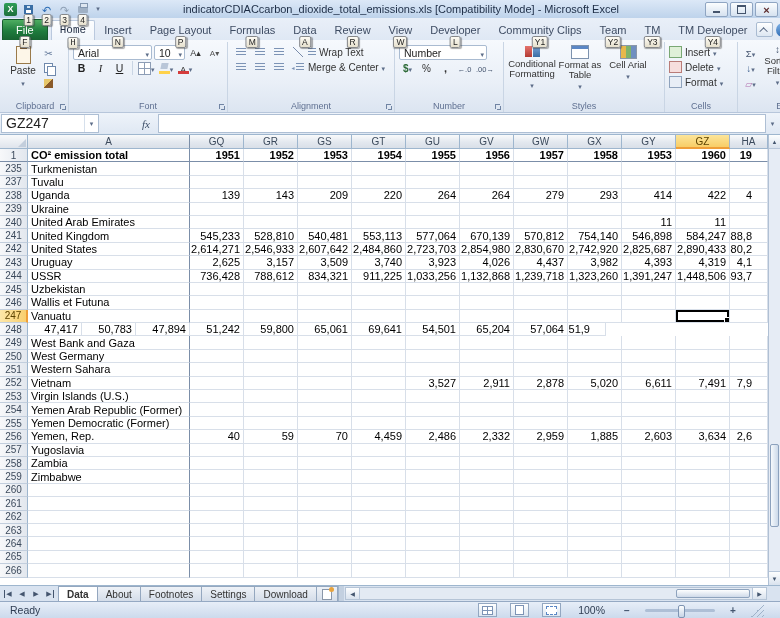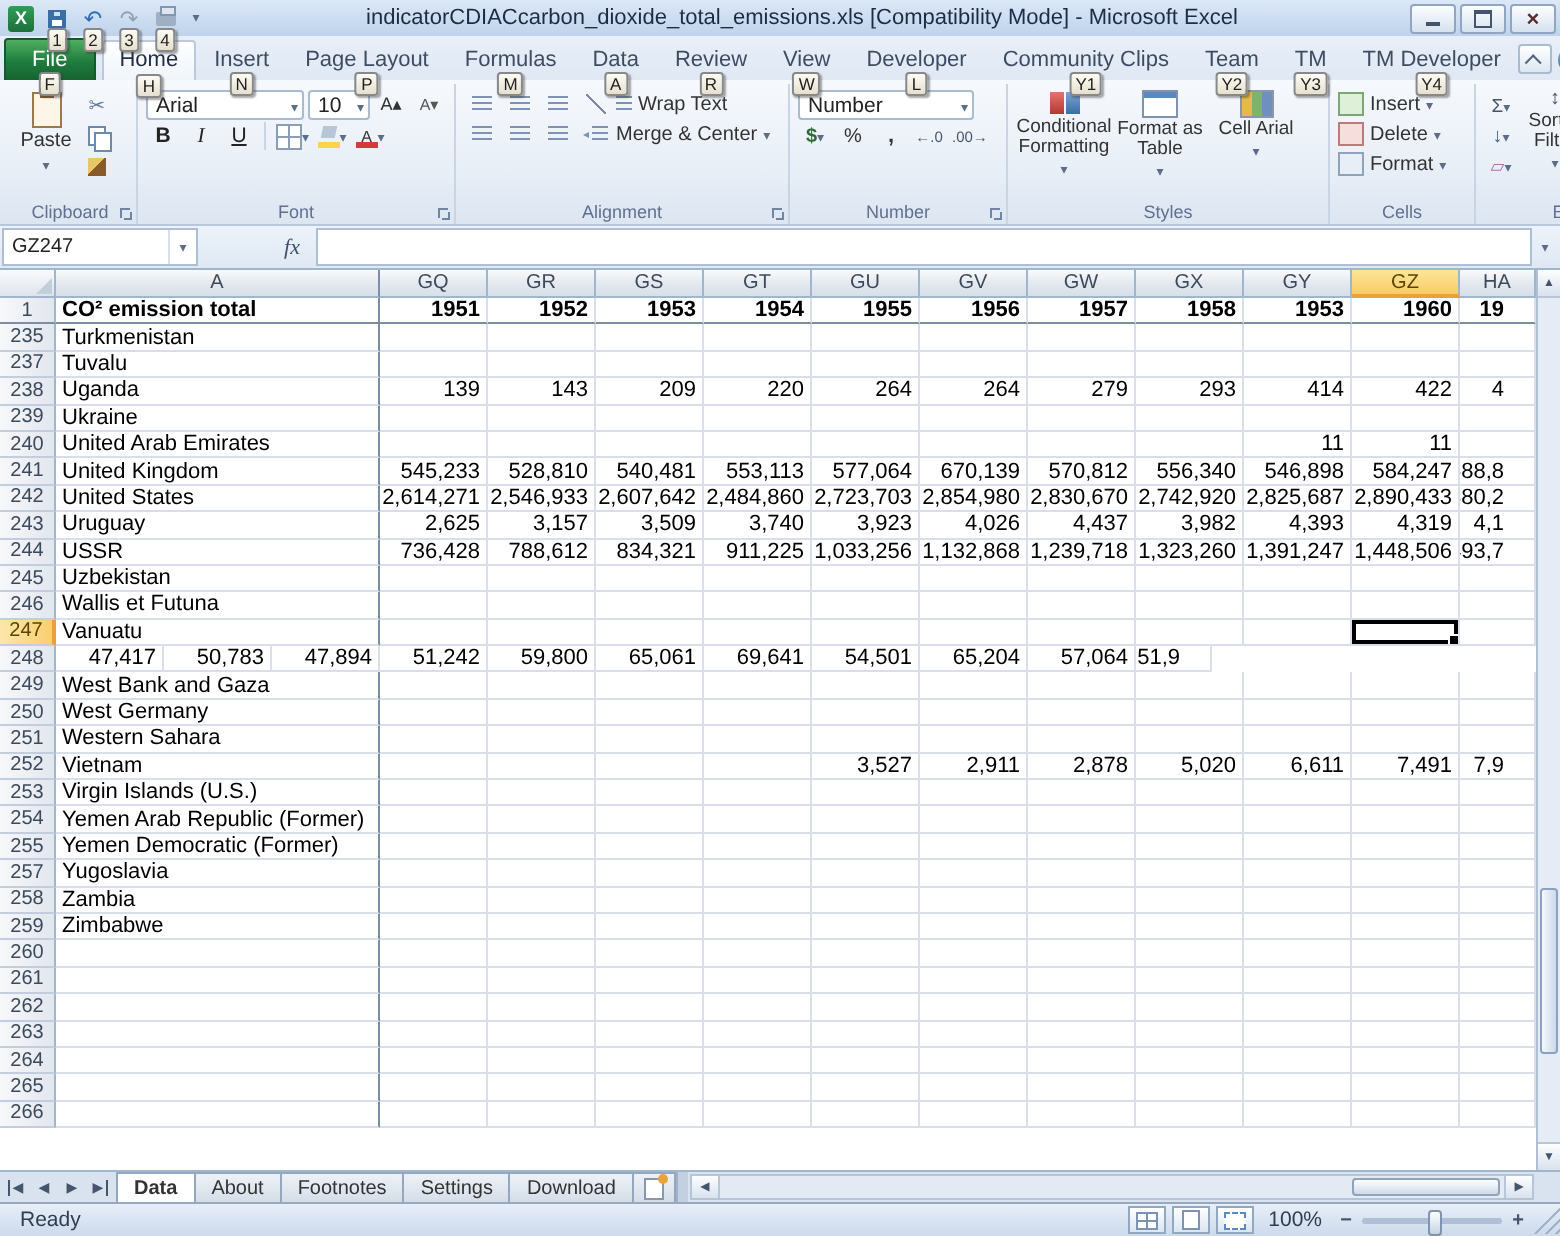--- a/index.html
+++ b/index.html
@@ -27,21 +27,21 @@
   .close-glyph::before{content:"×";font-size:11px;font-weight:bold;color:#5c2a2a;line-height:10px;}
 
   
   .keytip{position:absolute;z-index:80;background:linear-gradient(#fdfbf4,#e6e0cd);border:1px solid #86888a;border-radius:2px;padding:0 2px;font-size:8.5px;line-height:10px;color:#222;box-shadow:1px 1px 1px rgba(60,60,60,.45);white-space:nowrap;}
   .qat-btn .keytip{top:12px;left:50%;transform:translateX(-50%);}
   .rtab .keytip{top:16px;left:50%;transform:translateX(-50%);}
 
   
   .ribbon-tabs{height:22px;flex:none;display:flex;align-items:flex-end;background:linear-gradient(#e9eff8,#dfe8f4);padding:0 2px;position:relative;z-index:50;}
   .rtab{position:relative;padding:4px 9px 4px;font-size:11px;color:#3e4c63;white-space:nowrap;}
-  .rtab.active{background:linear-gradient(#fdfeff,#f0f5fb);border:1px solid #bac9de;border-bottom:none;border-radius:2px 2px 0 0;padding:3px 8px 4px;color:#1f2c42;}
+  .rtab.active{background:linear-gradient(#fdfeff,#f0f5fb);border:1px solid #bac9de;border-bottom:none;border-radius:2px 2px 0 0;padding:3px 8px 4px;color:#1f2c42;font-family:Liberation Mono, monospace;}
   .rtab.filetab{background:linear-gradient(#4fae61,#1e7c3d 55%,#176331);color:#fff;border-radius:2px 2px 0 0;padding:4px 13px;margin-right:3px;border:1px solid #145a2c;border-bottom:none;}
   .ribbon-ctrls{margin-left:auto;display:flex;align-items:center;gap:3px;padding-bottom:3px;}
   .rc-min{width:15px;height:13px;border:1px solid #a9bbd1;border-radius:2px;background:linear-gradient(#fff,#dde7f2);display:flex;align-items:center;justify-content:center;}
   .rc-min::before{content:"";width:5px;height:5px;border-left:1px solid #51637f;border-top:1px solid #51637f;transform:rotate(45deg) translateY(2px);}
   .rc-help{width:14px;height:14px;border-radius:50%;background:linear-gradient(#7fb2e8,#2f6cb3);color:#fff;font-size:9px;font-weight:bold;display:flex;align-items:center;justify-content:center;}
 
   
   .ribbon{height:70px;flex:none;background:linear-gradient(#f6f9fd,#e9eff7 60%,#dce5f1);border-bottom:1px solid #b7c6db;display:flex;padding:2px 2px 0;position:relative;z-index:20;}
   .rgroup{position:relative;border-right:1px solid #c9d5e4;padding:2px 4px 12px;flex:none;}
   .glabel{position:absolute;left:0;right:0;bottom:1px;text-align:center;font-size:9px;color:#5f7091;}
@@ -98,21 +98,21 @@
   .cell-row{display:flex;align-items:center;gap:3px;font-size:10px;color:#333;margin:1px 0;height:14px;}
   .ic-insert{width:11px;height:10px;background:#dff0d8;border:1px solid #7aa874;}
   .ic-delete{width:11px;height:10px;background:#f6dedd;border:1px solid #b97c78;}
   .ic-format{width:11px;height:10px;background:#e8eef6;border:1px solid #8fa3bd;}
   .ic-fill::before{content:"↓";font-size:10px;color:#3e5f8f;}
   .ic-clear::before{content:"▱";font-size:9px;color:#b06fae;}
   .ic-sort::before{content:"↕";font-size:10px;color:#44546e;}
 
   
   .fbar{height:19px;flex:none;display:flex;align-items:stretch;background:linear-gradient(#eef3fa,#dfe8f3);border-bottom:1px solid #9eb6ce;padding:1px 1px;}
-  .namebox{width:92px;flex:none;background:#fff;border:1px solid #aebfd4;display:flex;align-items:center;padding-left:4px;font-size:10px;color:#222;}
+  .namebox{width:92px;flex:none;background:#fff;border:1px solid #aebfd4;display:flex;padding-left:4px;font-size:14px;color:#222;}
   .nb-dd{margin-left:auto;width:13px;align-self:stretch;border-left:1px solid #d6e0ec;display:flex;align-items:center;justify-content:center;}
   .fxbtn{width:24px;flex:none;display:flex;align-items:center;justify-content:center;font-style:italic;font-size:11px;color:#3c4e68;font-family:"Liberation Serif","DejaVu Serif",serif;padding-left:35px;}
   .finput{flex:1;background:#fff;border:1px solid #aebfd4;font-size:10.5px;padding-left:3px;display:flex;align-items:center;}
   .f-exp{width:13px;flex:none;display:flex;align-items:center;justify-content:center;font-size:7px;color:#5d6d89;}
 
   
   .main{position:relative;flex:1;overflow:hidden;background:#fff;}
   .hdr-row{display:flex;height:14px;width:768px;}
   .corner{width:28px;flex:none;box-sizing:border-box;background:linear-gradient(#f9fafb,#dfe4ec);border-right:1px solid #9eb6ce;border-bottom:1px solid #9eb6ce;position:relative;}
   .corner::before{content:"";position:absolute;right:1px;bottom:1px;border-left:8px solid transparent;border-bottom:8px solid #c3cedc;}
@@ -164,21 +164,21 @@
   .h-btn.left{border-right:1px solid #b7c6d9;}
   .h-btn.right{border-left:1px solid #b7c6d9;margin-left:auto;}
   .h-btn.left::before{content:"◀";font-size:6px;color:#44566f;}
   .h-btn.right::before{content:"▶";font-size:6px;color:#44566f;}
   .h-thumb{position:absolute;right:16px;width:72px;top:1px;bottom:1px;background:linear-gradient(#fdfefe,#cfdae9);border:1px solid #8ea3bd;border-radius:2px;}
   .sb-corner{width:12px;flex:none;background:#d9e3f0;}
 
   
   .statusbar{height:16px;flex:none;display:flex;align-items:center;background:linear-gradient(#e7eef8,#ccdaec);border-top:1px solid #95a9c3;font-size:10.5px;color:#2f3d52;}
   .status-mode{padding:0 10px;}
-  .status-right{margin-left:auto;display:flex;align-items:center;gap:3px;padding-right:0;}
+  .status-right{margin-left:auto;display:flex;align-items:center;gap:13px;padding-right:16px;}
   .viewbtn{width:17px;height:12px;border:1px solid #93a7c1;background:linear-gradient(#fff,#dbe5f0);display:flex;align-items:center;justify-content:center;}
   .vb-normal{width:9px;height:7px;background:linear-gradient(#7c93b5 0 0) center/100% 1px no-repeat,linear-gradient(#7c93b5 0 0) center/1px 100% no-repeat,#fff;border:1px solid #7c93b5;}
   .vb-page{width:7px;height:8px;background:#fff;border:1px solid #7c93b5;}
   .vb-break{width:9px;height:7px;background:#fff;border:1px dashed #5b87c5;}
   .zoom-label{padding:0 4px;}
   .zoom-minus,.zoom-plus{width:10px;text-align:center;color:#44556e;font-weight:bold;font-size:10px;}
   .zoom-track{width:70px;height:3px;background:#aebfd6;position:relative;border-radius:2px;}
   .zoom-notch{position:absolute;left:50%;top:-2px;width:1px;height:7px;background:#8ba0bb;}
   .zoom-thumb{position:absolute;left:50%;top:-4px;width:5px;height:11px;margin-left:-2px;background:linear-gradient(#fdfefe,#c6d4e6);border:1px solid #7e94b2;border-radius:2px;}
   .grip{width:13px;height:13px;background:linear-gradient(135deg,transparent 50%,#9fb2c9 50% 55%,transparent 55% 70%,#9fb2c9 70% 75%,transparent 75% 90%,#9fb2c9 90% 95%,transparent 95%);}
@@ -566,21 +566,21 @@
         <div class="grow">
           <div class="row-h">241</div>
           <div class="cell colA">United Kingdom</div>
           <div class="cell colY num">545,233</div>
           <div class="cell colY num">528,810</div>
           <div class="cell colY num">540,481</div>
           <div class="cell colY num">553,113</div>
           <div class="cell colY num">577,064</div>
           <div class="cell colY num">670,139</div>
           <div class="cell colY num">570,812</div>
-          <div class="cell colY num">556,340</div>
+          <div class="cell colY num">754,140</div>
           <div class="cell colY num">546,898</div>
           <div class="cell colY num">584,247</div>
           <div class="cell colHA num">588,8</div>
         </div>
         <div class="grow">
           <div class="row-h">242</div>
           <div class="cell colA">United States</div>
           <div class="cell colY num">2,614,271</div>
           <div class="cell colY num">2,546,933</div>
           <div class="cell colY num">2,607,642</div>
@@ -781,20 +781,35 @@
           <div class="cell colY num"></div>
           <div class="cell colY num"></div>
           <div class="cell colY num"></div>
           <div class="cell colY num"></div>
           <div class="cell colY num"></div>
           <div class="cell colY num"></div>
           <div class="cell colY num"></div>
           <div class="cell colHA num"></div>
         </div>
         <div class="grow">
+          <div class="row-h">256</div>
+          <div class="cell colA">Yemen, Rep.</div>
+          <div class="cell colY num">40</div>
+          <div class="cell colY num">59</div>
+          <div class="cell colY num">70</div>
+          <div class="cell colY num">4,459</div>
+          <div class="cell colY num">2,486</div>
+          <div class="cell colY num">2,332</div>
+          <div class="cell colY num">2,959</div>
+          <div class="cell colY num">1,885</div>
+          <div class="cell colY num">2,603</div>
+          <div class="cell colY num">3,634</div>
+          <div class="cell colHA num">2,6</div>
+        </div>
+        <div class="grow">
           <div class="row-h">257</div>
           <div class="cell colA">Yugoslavia</div>
           <div class="cell colY num"></div>
           <div class="cell colY num"></div>
           <div class="cell colY num"></div>
           <div class="cell colY num"></div>
           <div class="cell colY num"></div>
           <div class="cell colY num"></div>
           <div class="cell colY num"></div>
           <div class="cell colY num"></div>

